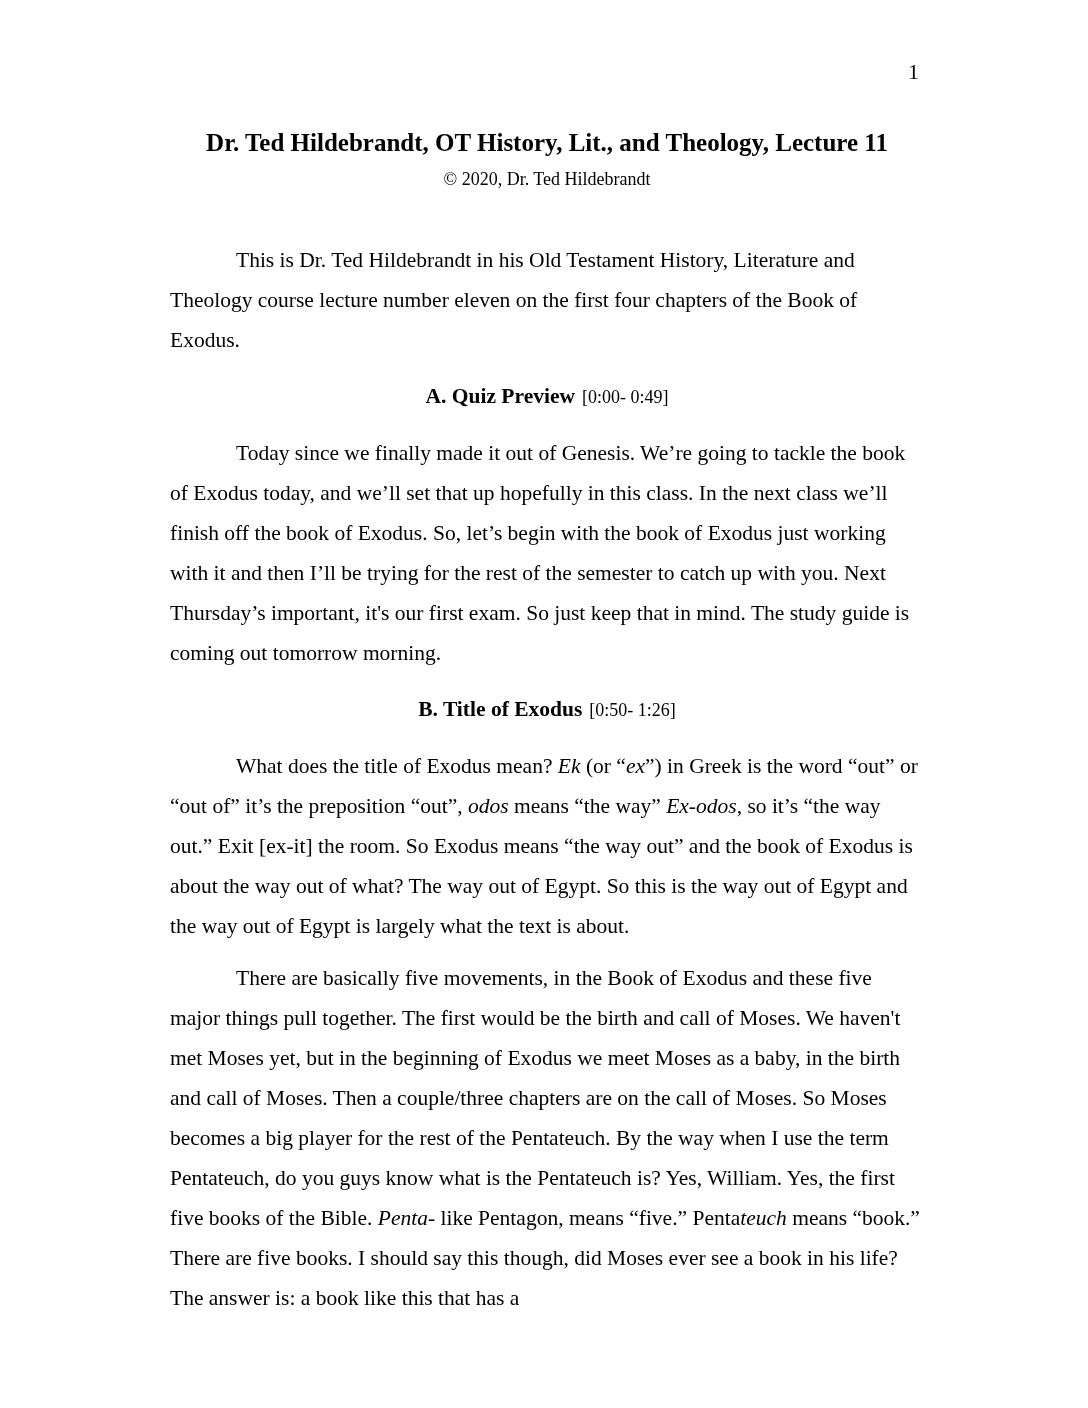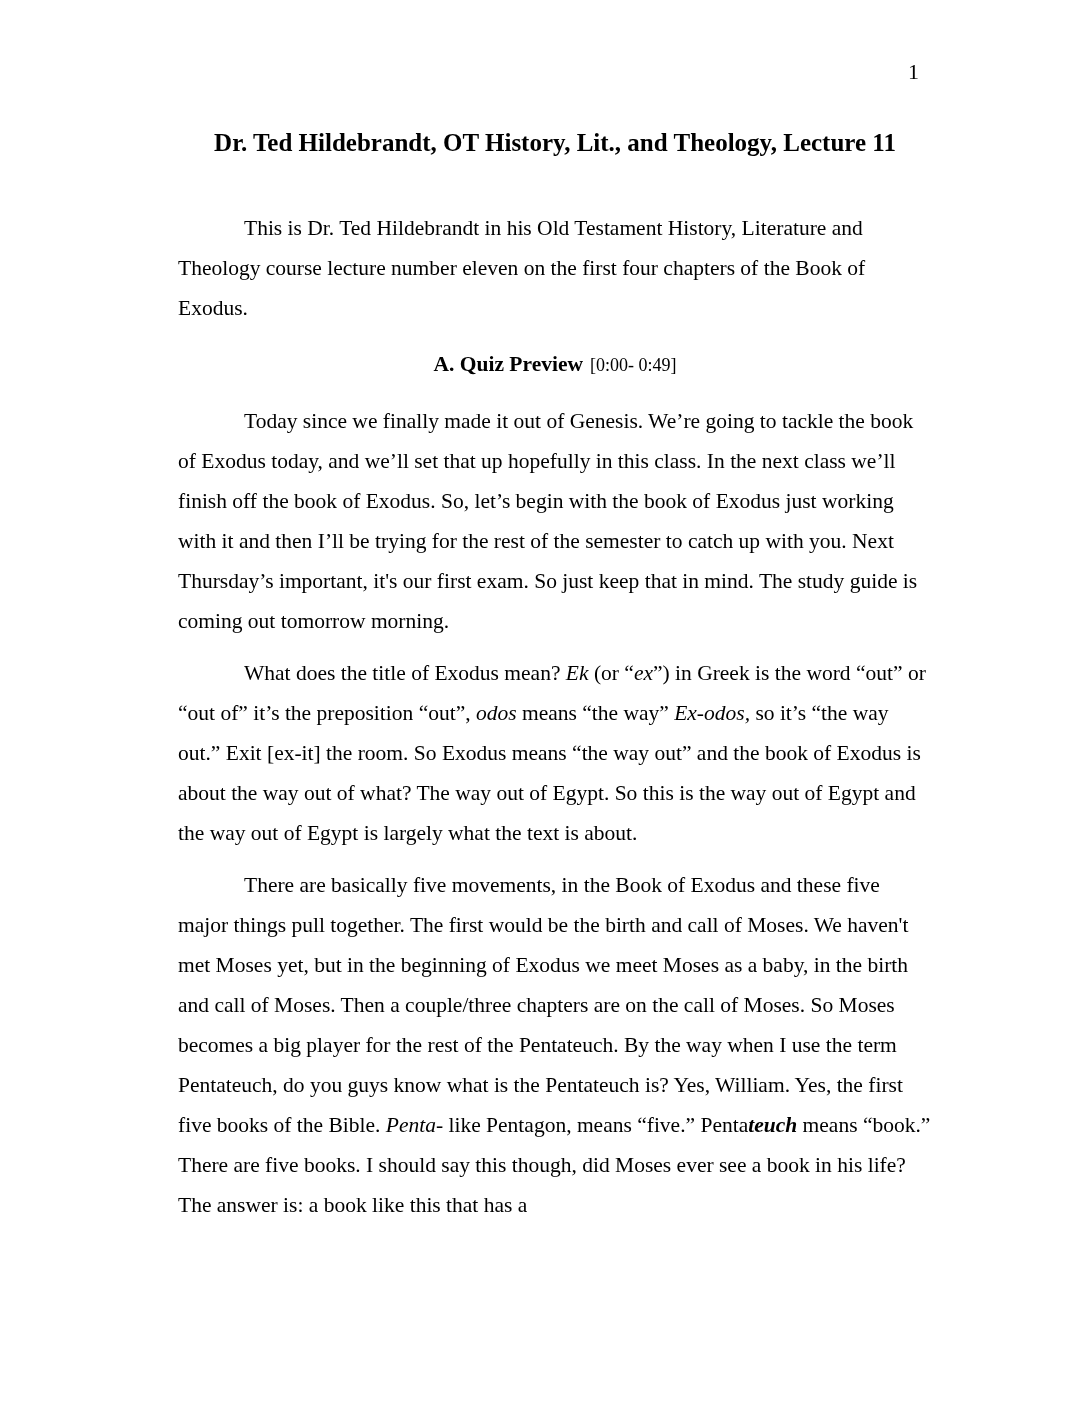--- a/index.html
+++ b/index.html
@@ -16,21 +16,21 @@
     width: 1088px; height: 1408px;
     background: #ffffff;
   }
   .page-number {
     position: absolute;
     left: 908px; top: 58px;
     font-size: 22px; line-height: 28px;
   }
   .content {
     position: absolute;
-    left: 166px; top: 0;
+    left: 158px; top: 0;
     width: 778px;
   }
   .doc-title {
     margin-top: 128px;
     text-align: center;
     font-weight: bold;
     font-size: 25px;
     line-height: 30px;
   }
   .copyright {
@@ -55,44 +55,48 @@
     font-weight: bold;
     font-size: 21.5px;
     line-height: 40px;
   }
   .h-time {
     font-weight: normal;
     font-size: 18px;
     margin-left: 7px;
   }
   .it { font-style: italic; }
-  .bo { font-weight: bold; }
+  .bo { font-weight: normal; }
 </style>
 </head>
 <body>
 
 <div class="page">
 
   <div class="page-number">1</div>
 
   <div class="content">
 
     <div class="doc-title">Dr. Ted Hildebrandt, OT History, Lit., and Theology, Lecture 11</div>
 
+    <div class="copyright">© 2020, Dr. Ted Hildebrandt</div>
 
     <div class="doc-body">
 
       <p class="para"><span>This is Dr. Ted Hildebrandt in his Old Testament History, Literature and Theology course lecture number eleven on the first four chapters of the Book of Exodus.</span></p>
 
       <div class="heading">
         <span class="h-label">A. Quiz Preview</span><span class="h-time">[0:00- 0:49]</span>
       </div>
 
       <p class="para"><span>Today since we finally made it out of Genesis. We’re going to tackle the book of Exodus today, and we’ll set that up hopefully in this class. In the next class we’ll finish off the book of Exodus. So, let’s begin with the book of Exodus just working with it and then I’ll be trying for the rest of the semester to catch up with you.  Next Thursday’s important, it's our first exam. So just keep that in mind. The study guide is coming out tomorrow morning.</span></p>
 
+      <div class="heading">
+        <span class="h-label">B. Title of Exodus</span><span class="h-time">[0:50- 1:26]</span>
+      </div>
 
       <p class="para"><span>What does the title of Exodus mean?  </span><span class="it">Ek</span><span> (or “</span><span class="it">ex</span><span>”) in Greek is the word “out” or “out of” it’s the preposition “out”, </span><span class="it">odos</span><span> means “the way” </span><span class="it">Ex-odos,</span><span> so it’s “the way out.” Exit [ex-it] the room. So Exodus means “the way out” and the book of Exodus is about the way out of what? The way out of Egypt.  So this is the way out of Egypt and the way out of Egypt is largely what the text is about.</span></p>
 
 
       <p class="para"><span>There are basically five movements, in the Book of Exodus and these five major things pull together. The first would be the birth and call of Moses. We haven't met Moses yet, but in the beginning of Exodus we meet Moses as a baby, in the birth and call of Moses. Then a couple/three chapters are on the call of Moses. So Moses becomes a big player for the rest of the Pentateuch. By the way when I use the term Pentateuch, do you guys know what is the Pentateuch is? Yes, William. Yes, the first five books of the Bible. </span><span class="it">Penta-</span><span> like Pentagon, means “five.” Penta</span><span class="it bo">teuch</span><span> means “book.”  There are five books. I should say this though, did Moses ever see a book in his life? The answer is: a book like this that has a</span></p>
 
     </div>
   </div>
 </div>
 

